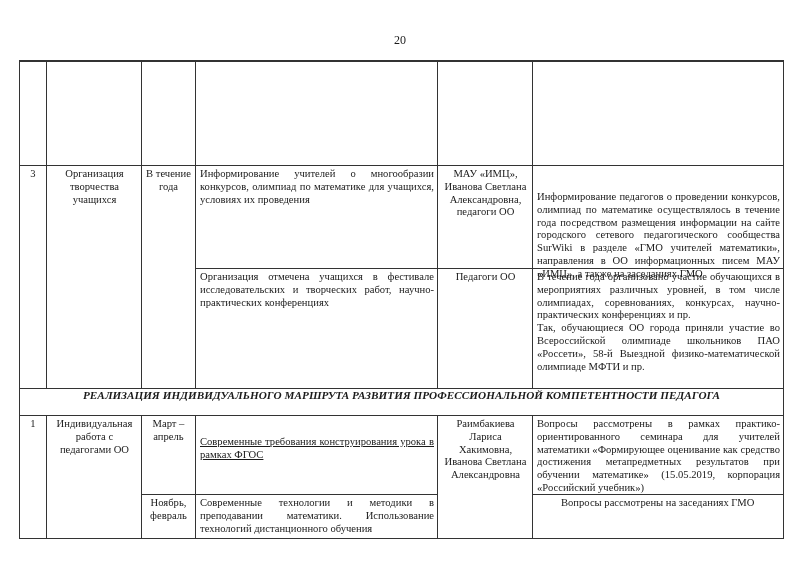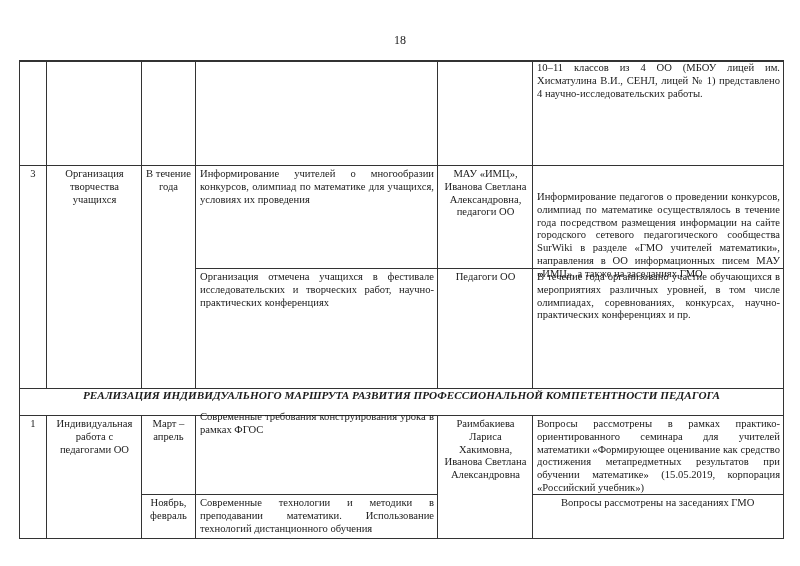--- a/index.html
+++ b/index.html
@@ -20,21 +20,21 @@
   .p { margin: 0; }
   .section {
     position: absolute; left: 20px; width: 763px; top: 389px; text-align: center;
     font-weight: bold; font-size: 11.2px; letter-spacing: 0.05px; font-style: italic;
   }
 </style>
 </head>
 <body>
 
 <div>
-  <div class="page-num">18</div>
+  <div class="page-num">20</div>
 
   <div>
 
     <div class="line h" style="left:19px; width:765px; top:60px; height:2px;"></div>
     <div class="line h" style="left:19px; width:765px; top:165px;"></div>
     <div class="line h" style="left:195px; width:589px; top:268px;"></div>
     <div class="line h" style="left:19px; width:765px; top:388px;"></div>
     <div class="line h" style="left:19px; width:765px; top:415px;"></div>
     <div class="line h" style="left:141px; width:296px; top:494px;"></div>
     <div class="line h" style="left:532px; width:252px; top:494px;"></div>
@@ -48,46 +48,46 @@
     <div class="line v" style="left:437px; top:60px; height:328px;"></div>
     <div class="line v" style="left:532px; top:60px; height:328px;"></div>
 
     <div class="line v" style="left:46px; top:415px; height:123px;"></div>
     <div class="line v" style="left:141px; top:415px; height:123px;"></div>
     <div class="line v" style="left:195px; top:415px; height:123px;"></div>
     <div class="line v" style="left:437px; top:415px; height:123px;"></div>
     <div class="line v" style="left:532px; top:415px; height:123px;"></div>
 
     <div class="cell just" style="left:533px; top:61px; width:250px;">
-      <p class="p">10–11 классов из 4 ОО (МБОУ лицей им. Хисматулина В.И., СЕНЛ, лицей № 1) представлено 4 научно-исследовательских работы.</p>
     </div>
 
     <div class="cell center" style="left:19px; top:167px; width:27px;">3</div>
     <div class="cell center" style="left:52px; top:167px; width:84px;">Организация творчества учащихся</div>
     <div class="cell center" style="left:141px; top:167px; width:54px;">В течение года</div>
 
     <div class="cell just" style="left:196px; top:167px; width:241px;">Информирование учителей о многообразии конкурсов, олимпиад по математике для учащихся, условиях их проведения</div>
     <div class="cell center" style="left:438px; top:167px; width:94px;">МАУ «ИМЦ», Иванова Светлана Александровна, педагоги ОО</div>
     <div class="cell just" style="left:533px; top:167px; width:250px;margin-top:23px;">
       <p class="p">Информирование педагогов о проведении конкурсов, олимпиад по математике осуществлялось в течение года посредством размещения информации на сайте городского сетевого педагогического сообщества SurWiki в разделе «ГМО учителей математики», направления в ОО информационных писем МАУ «ИМЦ», а также на заседаниях ГМО</p>
     </div>
 
     <div class="cell just" style="left:196px; top:270px; width:241px;">Организация отмечена учащихся в фестивале исследовательских и творческих работ, научно-практических конференциях</div>
     <div class="cell center" style="left:438px; top:270px; width:94px;">Педагоги ОО</div>
     <div class="cell just" style="left:533px; top:270px; width:250px;">
       <p class="p">В течение года организовано участие обучающихся в мероприятиях различных уровней, в том числе олимпиадах, соревнованиях, конкурсах, научно-практических конференциях и пр.</p>
+      <p class="p">Так, обучающиеся ОО города приняли участие во Всероссийской олимпиаде школьников ПАО «Россети», 58-й Выездной физико-математической олимпиаде МФТИ и пр.</p>
     </div>
 
     <div class="section">РЕАЛИЗАЦИЯ ИНДИВИДУАЛЬНОГО МАРШРУТА РАЗВИТИЯ ПРОФЕССИОНАЛЬНОЙ КОМПЕТЕНТНОСТИ ПЕДАГОГА</div>
 
     <div class="cell center" style="left:19px; top:417px; width:27px;">1</div>
     <div class="cell center" style="left:49px; top:417px; width:90px;">Индивидуальная работа с педагогами ОО</div>
 
     <div class="cell center" style="left:141px; top:417px; width:54px;">Март – апрель</div>
-    <div class="cell just" style="left:196px; top:410px; width:241px;">Современные требования конструирования урока в рамках ФГОС</div>
+    <div class="cell just" style="left:196px; top:435px; width:241px;text-decoration:underline;">Современные требования конструирования урока в рамках ФГОС</div>
     <div class="cell center" style="left:438px; top:417px; width:94px;">Раимбакиева Лариса Хакимовна, Иванова Светлана Александровна</div>
     <div class="cell just" style="left:533px; top:417px; width:250px;">Вопросы рассмотрены в рамках практико-ориентированного семинара для учителей математики «Формирующее оценивание как средство достижения метапредметных результатов при обучении математике» (15.05.2019, корпорация «Российский учебник»)</div>
 
     <div class="cell center" style="left:141px; top:496px; width:54px;">Ноябрь, февраль</div>
     <div class="cell just" style="left:196px; top:496px; width:241px;">Современные технологии и методики в преподавании математики. Использование технологий дистанционного обучения</div>
     <div class="cell just" style="left:533px; top:496px; width:250px;margin-left:24px;">Вопросы рассмотрены на заседаниях ГМО</div>
   </div>
 </div>
 
 </body></html>

